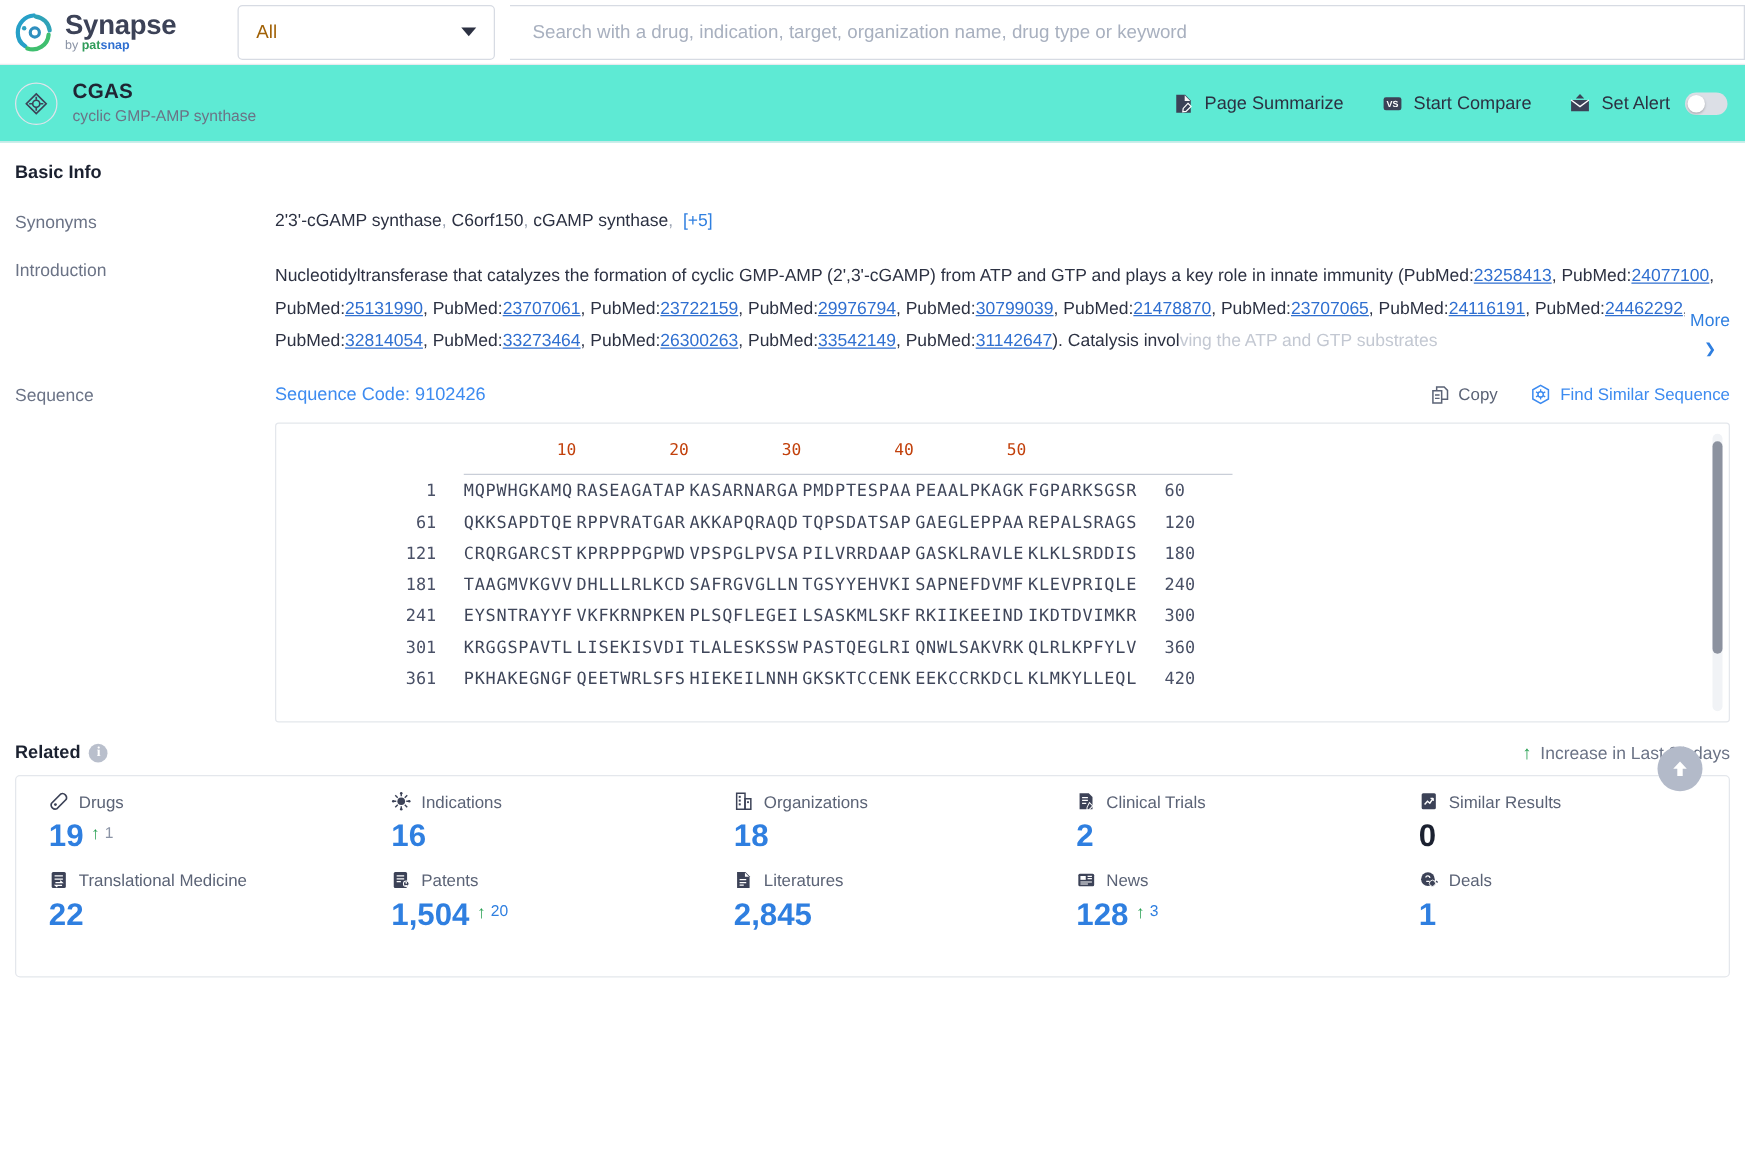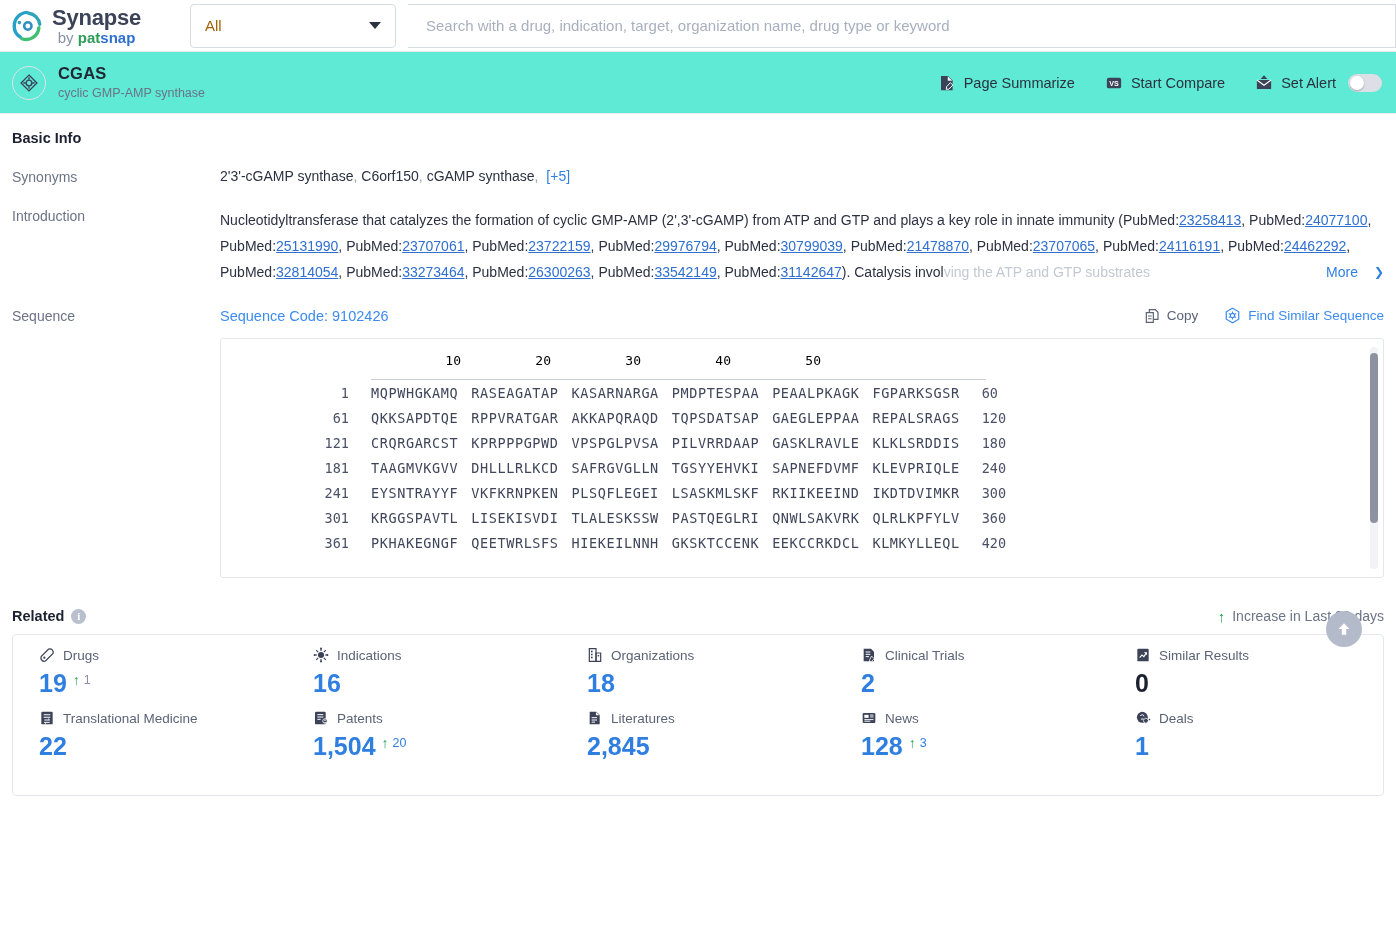--- a/index.html
+++ b/index.html
@@ -21,21 +21,21 @@
     background: #fff;
   }
   .logo-wrap { display: flex; align-items: center; width: 180px; flex: none; }
   .logo-mark { width: 34px; height: 34px; flex: none; margin-right: 8px; }
   .logo-text { line-height: 1; }
   .logo-name {
     font-size: 22px; font-weight: 700; color: #3c4257; letter-spacing: -0.2px;
     display: block;
   }
   .logo-sub {
-    font-size: 15px; color: #8a93a5; display: block; text-align: center;
+    font-size: 10px; color: #8a93a5; display: block; text-align: left;
     margin-top: 1px;
   }
   .logo-sub b { font-weight: 700; }
   .logo-sub .p1 { color: #2f9c5a; }
   .logo-sub .p2 { color: #2f6fd0; }
 
   .scope-select {
     width: 206px; height: 44px; flex: none;
     border: 1px solid #d7dbe3; border-radius: 4px;
     display: flex; align-items: center; justify-content: space-between;
@@ -124,21 +124,21 @@
   .intro {
     font-size: 14px; line-height: 26px; color: #2c3142;
     position: relative; max-height: 78px; overflow: hidden;
   }
   .intro a { color: #2f6fd0; text-decoration: underline; }
   .intro .fade { color: #c3c8d2; }
   .more-btn {
     position: absolute; right: 0; bottom: 0;
     background: #fff; padding-left: 4px;
     color: #2f7fe0; font-size: 14px; cursor: pointer;
-    display: flex; align-items: center; gap: 16px;
+    display: flex; align-items: center; gap: 4px; flex-direction: column;
   }
   .chev { font-size: 12px; line-height: 1; }
 
   .seq-head { display: flex; align-items: center; }
   .seq-code { font-size: 14.5px; color: #3d8bf0; cursor: pointer; }
   .seq-tools { margin-left: auto; display: flex; align-items: center; gap: 26px; }
   .seq-tool {
     display: flex; align-items: center; gap: 7px;
     font-size: 13.5px; cursor: pointer; color: #5b6376;
   }
@@ -150,45 +150,45 @@
   }
   .seq-inner {
     font-family: "DejaVu Sans Mono", monospace;
     font-size: 13.5px; color: #3f465a;
     padding: 14px 0 0 0;
   }
   .ruler {
     display: flex; padding-left: 150px; height: 26px; position: relative;
   }
   .ruler .tick {
-    width: 90px; text-align: right; color: #000000; font-size: 13px;
+    width: 90px; text-align: right; color: #c2410c; font-size: 13px;
     font-family: "DejaVu Sans Mono", monospace;
   }
   .ruler-line {
     margin: 0 0 0 150px; width: 615px; height: 1px; background: #c9ced8;
   }
   .seq-row { display: flex; align-items: center; height: 25px; }
   .seq-num-l {
     width: 150px; text-align: right; padding-right: 22px; color: #4a5167;
   }
-  .seq-chunks { display: flex; gap: 13px; }
+  .seq-chunks { display: flex; gap: 3px; }
   .seq-chunk { letter-spacing: 0.6px; }
   .seq-num-r { padding-left: 22px; color: #4a5167; }
   .seq-scroll {
     position: absolute; right: 5px; top: 8px; bottom: 8px; width: 8px;
     background: #f1f3f6; border-radius: 4px;
   }
   .seq-scroll .thumb {
     position: absolute; top: 6px; left: 0; width: 8px; height: 170px;
     background: #8c929f; border-radius: 4px;
   }
 
   
   .related-head {
-    display: flex; align-items: flex-end; margin: 30px 0 10px 0;
+    display: flex; align-items: flex-end; margin: 16px 0 10px 0;
   }
   .legend {
     margin-left: auto; display: flex; align-items: center; gap: 7px;
     font-size: 14px; color: #6b7386;
   }
   .up-arrow { color: #27a052; font-weight: 700; font-size: 15px; line-height: 1; }
 
   .related-card {
     border: 1px solid #e4e7ec; border-radius: 4px;
     padding: 12px 0 22px 0; position: relative; background: #fff;

